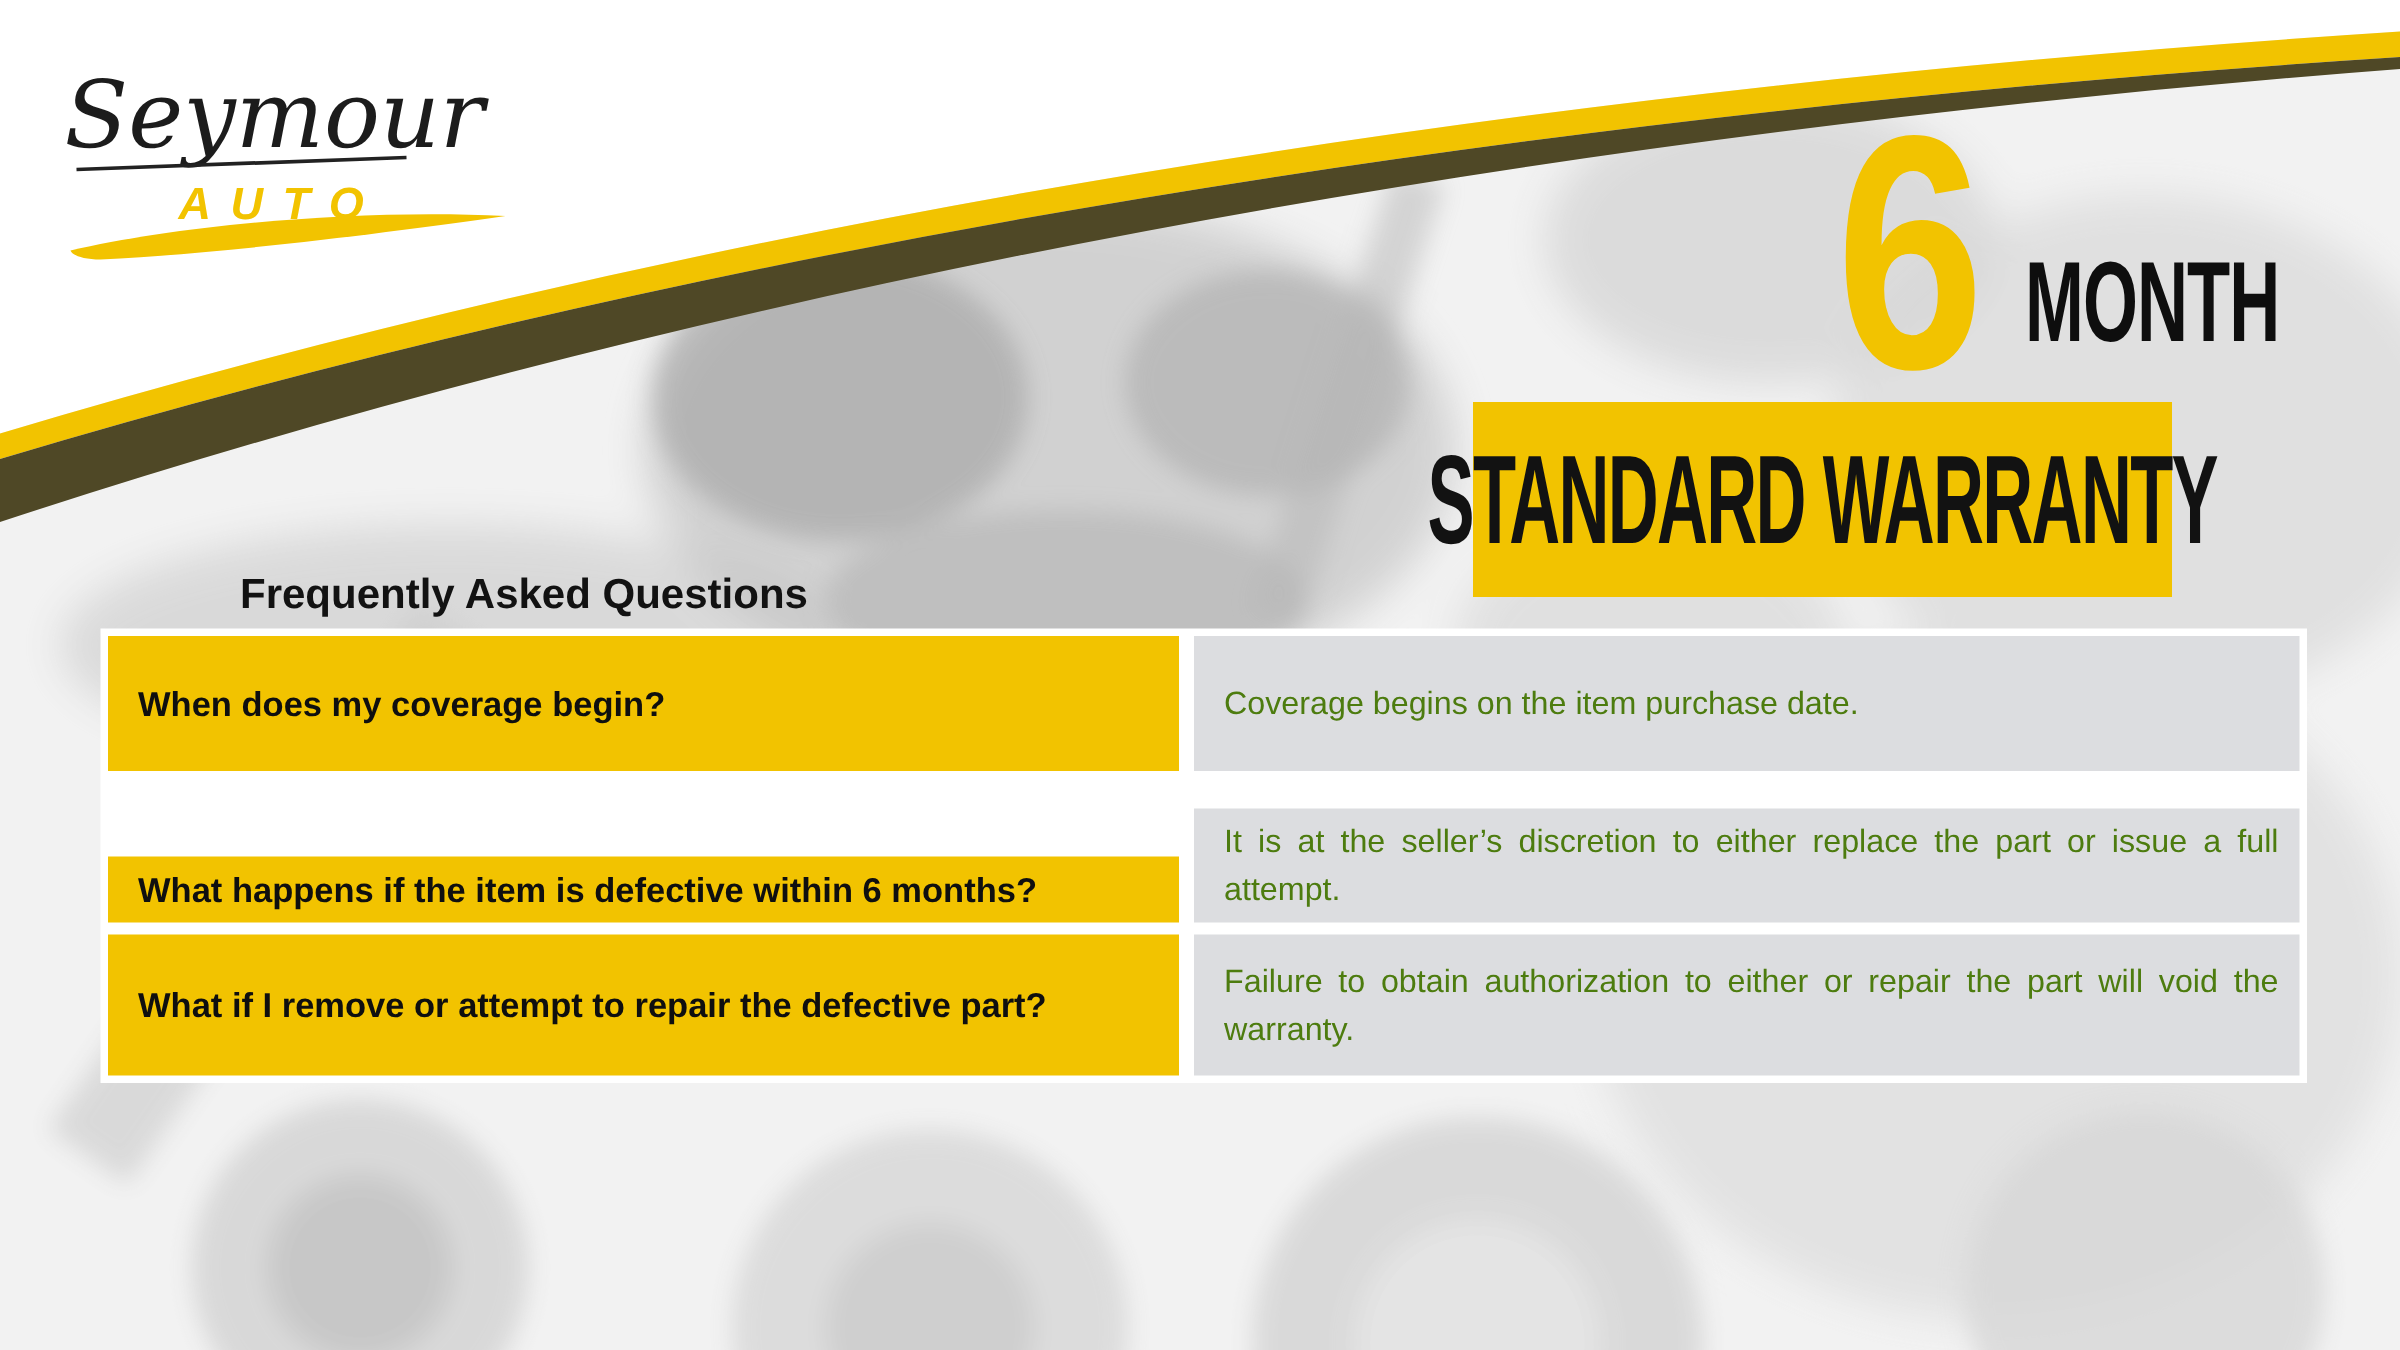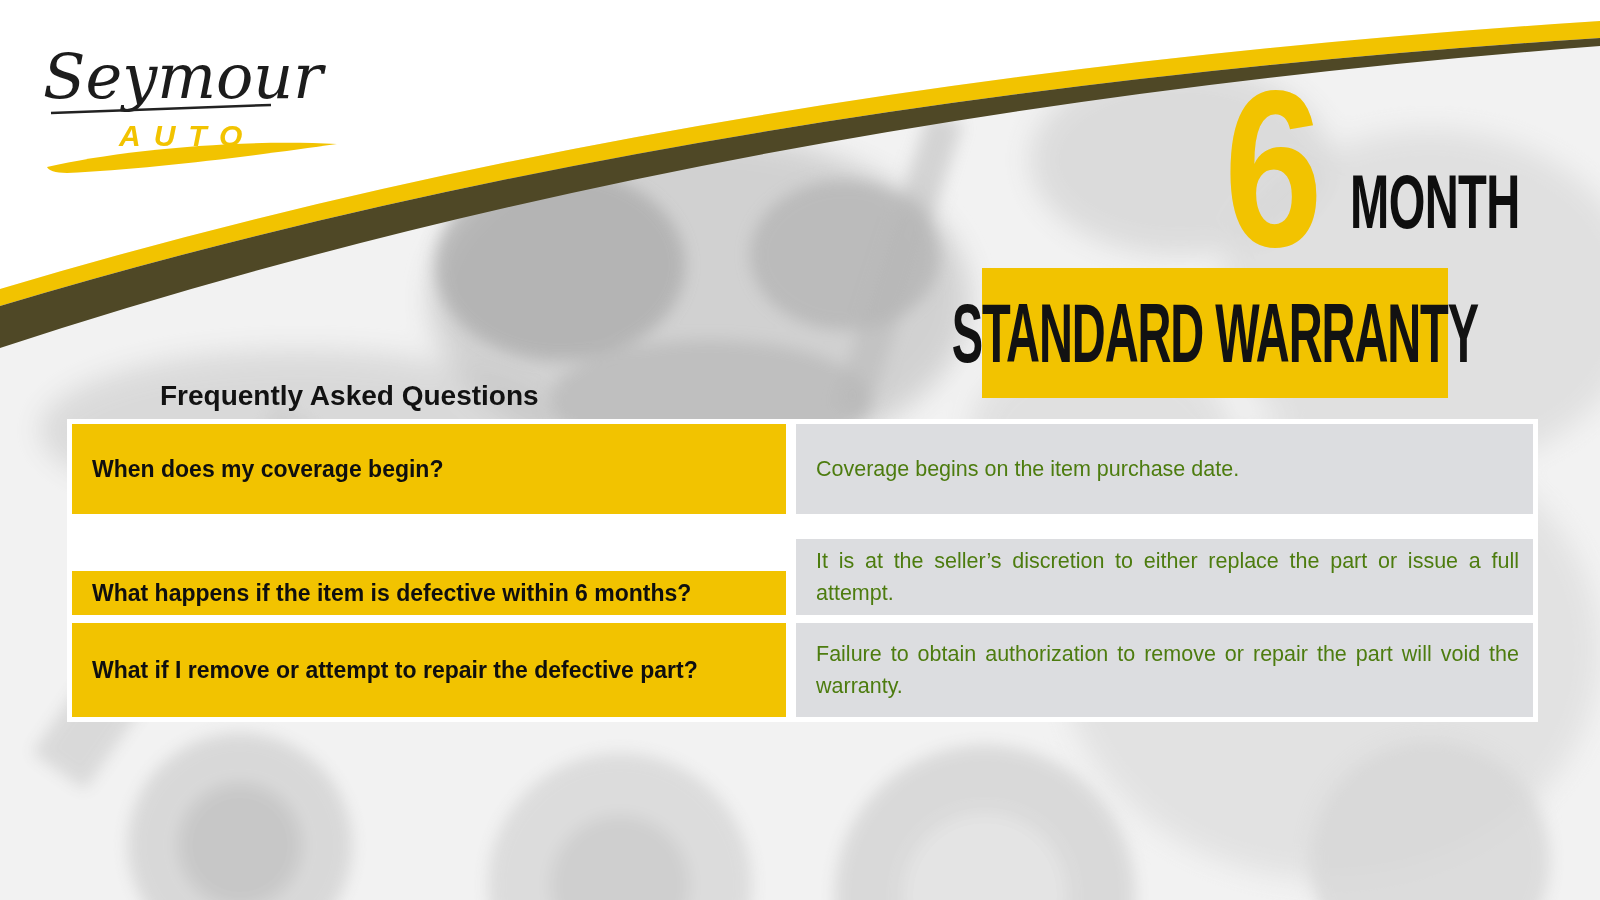--- a/index.html
+++ b/index.html
@@ -139,18 +139,18 @@
       </div>
       <div class="a-cell">
         <span>It is at the seller’s discretion to either replace the part or issue a full attempt.</span>
       </div>
     </div>
     <div class="faq-row">
       <div class="q-cell">
         <span>What if I remove or attempt to repair the defective part?</span>
       </div>
       <div class="a-cell">
-        <span>Failure to obtain authorization to remove or repair the part will void the warranty.</span>
+        <span>Failure to obtain authorization to either or repair the part will void the warranty.</span>
       </div>
     </div>
   </div>
 
 </div>
 
 </body></html>

